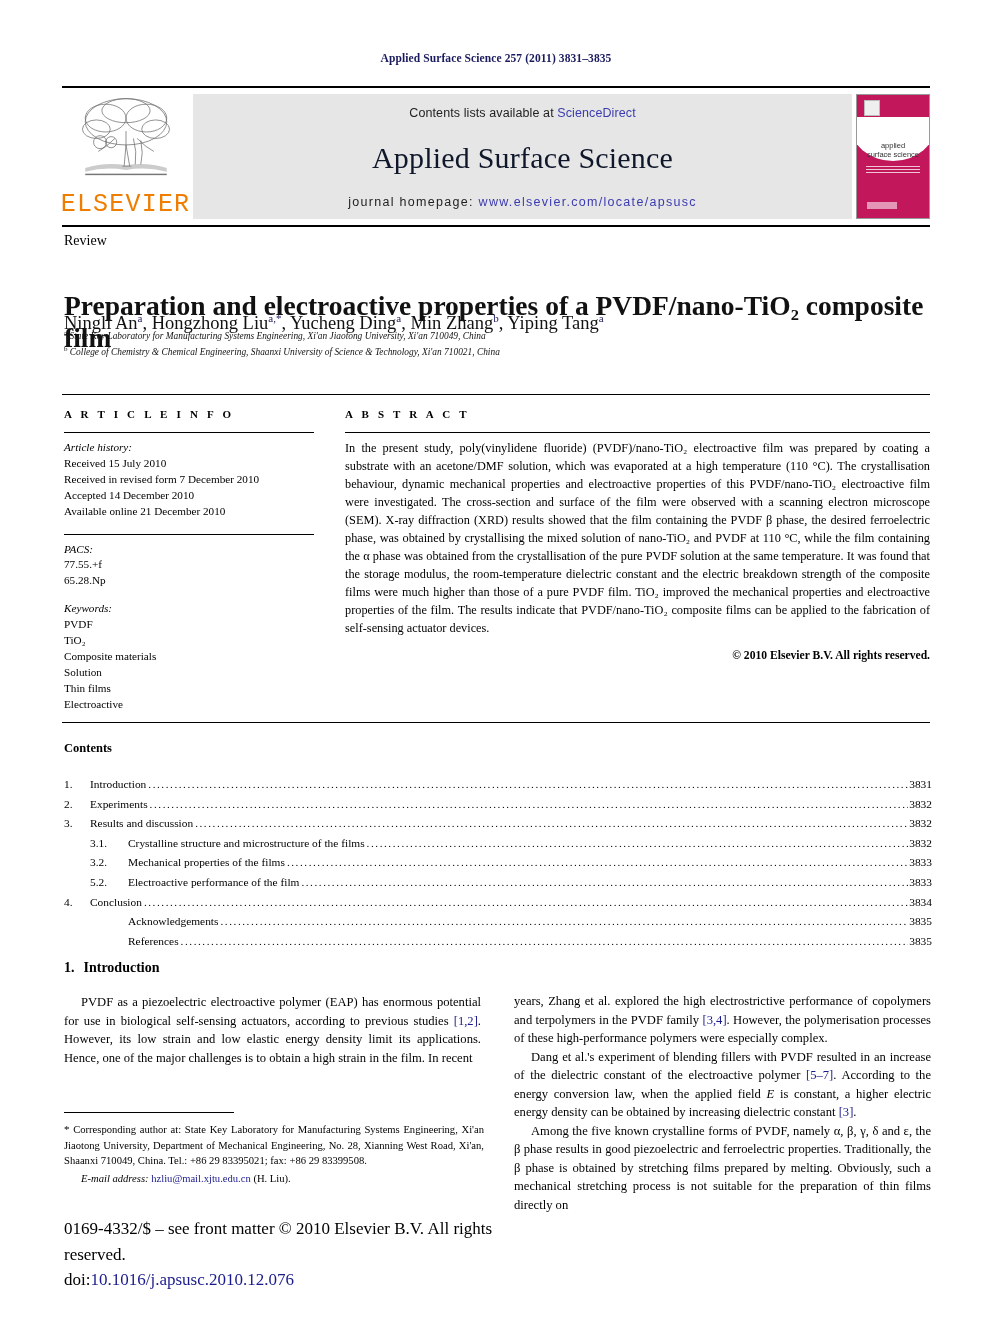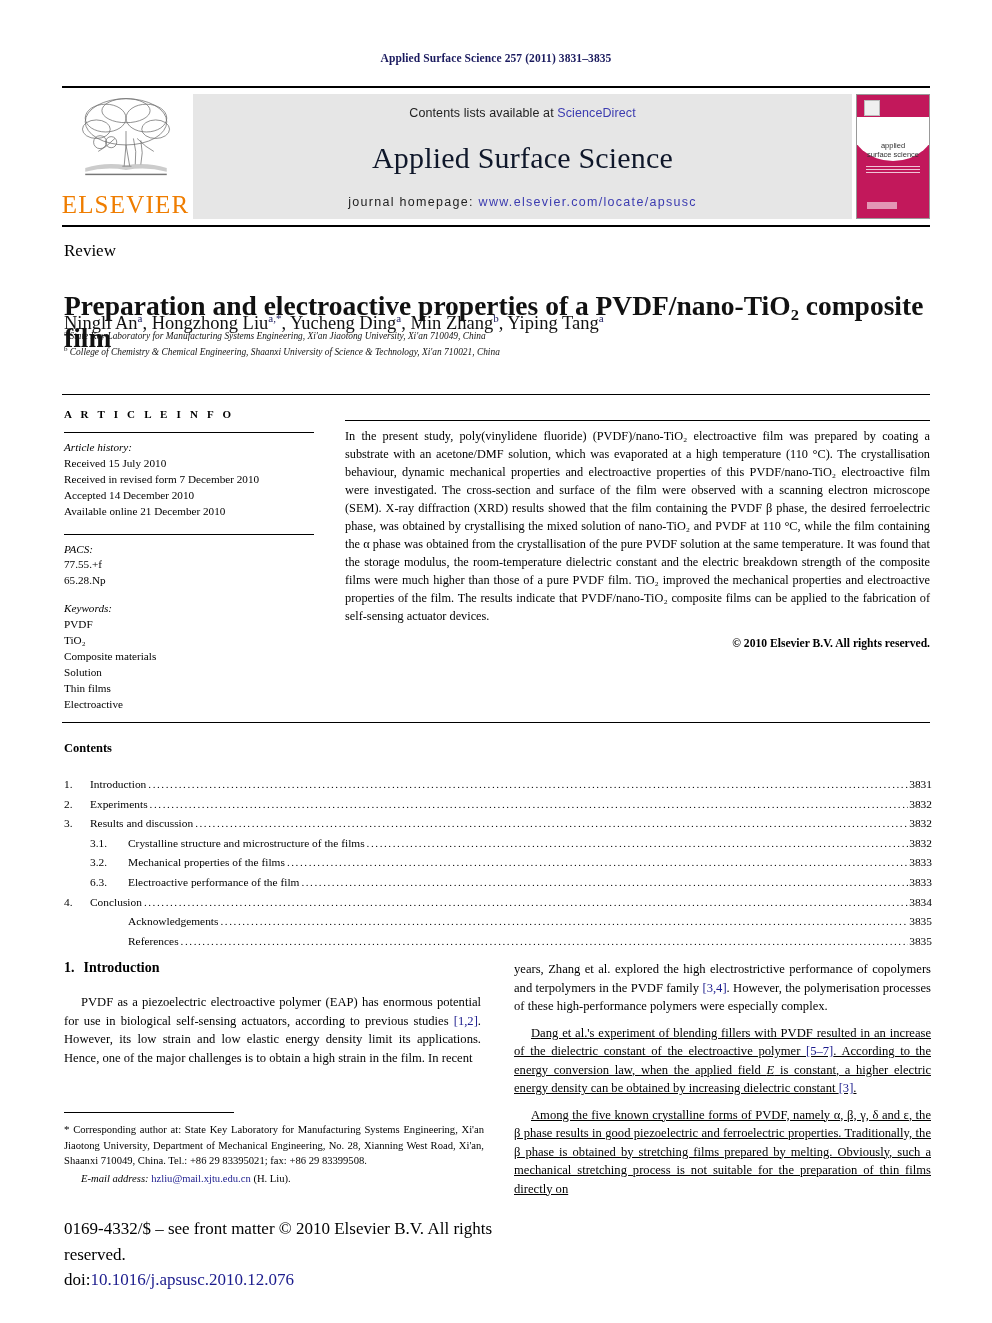--- a/index.html
+++ b/index.html
@@ -53,21 +53,21 @@
     flex: 0 0 127px;
     display: flex;
     flex-direction: column;
     align-items: center;
     justify-content: flex-end;
     padding-bottom: 2px;
     box-sizing: border-box;
   }
   .tree-svg { display:block; }
   .elsevier-word {
-    font-family: Liberation Serif, serif;
+    font-family: Liberation Mono, monospace;
     font-size: 25px;
     letter-spacing: 1.2px;
     color: #ef7d00;
     line-height: 1;
     margin-top: 10px;
   }
   .mast-center {
     flex: 1 1 auto;
     background: #e6e6e6;
     display: flex;
@@ -136,23 +136,23 @@
     background:rgba(255,255,255,0.55);
   }
   .cov-smallbox {
     position:absolute; left:10%; top:4%; width:14px; height:14px;
     background:#efefef; border:1px solid #bbb;
   }
 
   
   .review-label {
     position: absolute;
-    left: 64px; top: 241px;
-    font-family: "Liberation Serif", serif;
-    font-size: 17px;
+    left: 64px; top: 233px;
+    font-family: "Liberation Serif", serif;
+    font-size: 14px;
   }
   .art-title {
     position: absolute;
     left: 64px; top: 272px;
     width: 880px;
     font-family: "Liberation Serif", serif;
     font-size: 27.5px;
     line-height: 1.15;
     color: #111;
   }
@@ -248,38 +248,38 @@
     font-size: 11px;
     color: #000;
   }
   .toc-page { flex: 0 0 auto; }
 
   
   .col-left {
     position: absolute; left: 64px; top: 960px; width: 417px;
   }
   .col-right {
-    position: absolute; left: 514px; top: 960px; width: 417px;
+    position: absolute; left: 514px; top: 992px; width: 417px;
   }
   .body-h {
     font-family: "Liberation Serif", serif;
     font-weight: bold;
     font-size: 14px;
     margin-bottom: 17px;
   }
   .body-h .n { margin-right: 9px; }
   .body-p {
     font-family: "Liberation Serif", serif;
     font-size: 12.6px;
     line-height: 1.47;
     text-align: justify;
     text-indent: 17px;
     margin: 0;
   }
-  .body-p + .body-p { margin-top: 8px; text-decoration: underline; }
+  .body-p + .body-p { margin-top: 0; }
   .ref { color: #1a1a8c; }
   .em { font-style: italic; }
 
   
   .fn-rule {
     position: absolute; left: 64px; top: 1112px; width: 170px;
     border-top: 0.9px solid #000;
   }
   .footnote {
     position: absolute; left: 64px; top: 1122px; width: 420px;
@@ -399,20 +399,21 @@
       <div>PVDF</div>
       <div>TiO₂</div>
       <div>Composite materials</div>
       <div>Solution</div>
       <div>Thin films</div>
       <div>Electroactive</div>
     </div>
   </div>
 
   <div class="abs-col">
+    <div class="sect-head">A B S T R A C T</div>
     <div class="hr-thin"></div>
     <div class="abs-body">In the present study, poly(vinylidene fluoride) (PVDF)/nano-TiO₂ electroactive film was prepared by coating a substrate with an acetone/DMF solution, which was evaporated at a high temperature (110 °C). The crystallisation behaviour, dynamic mechanical properties and electroactive properties of this PVDF/nano-TiO₂ electroactive film were investigated. The cross-section and surface of the film were observed with a scanning electron microscope (SEM). X-ray diffraction (XRD) results showed that the film containing the PVDF β phase, the desired ferroelectric phase, was obtained by crystallising the mixed solution of nano-TiO₂ and PVDF at 110 °C, while the film containing the α phase was obtained from the crystallisation of the pure PVDF solution at the same temperature. It was found that the storage modulus, the room-temperature dielectric constant and the electric breakdown strength of the composite films were much higher than those of a pure PVDF film. TiO₂ improved the mechanical properties and electroactive properties of the film. The results indicate that PVDF/nano-TiO₂ composite films can be applied to the fabrication of self-sensing actuator devices.</div>
     <div class="abs-copy">© 2010 Elsevier B.V. All rights reserved.</div>
   </div>
 
   <div class="rule-bottom"></div>
 
   <div class="toc-title">Contents</div>
   <div class="toc" id="toc-list">
       <div class="toc-row">
@@ -442,21 +443,21 @@
       </div>
       <div class="toc-row">
         <span class="toc-num"></span>
         <span class="toc-subnum">3.2.</span>
         <span class="toc-label">Mechanical properties of the films</span>
         <span class="toc-dots">................................................................................................................................................................................................................................................................................................................................................................................................................</span>
         <span class="toc-page">3833</span>
       </div>
       <div class="toc-row">
         <span class="toc-num"></span>
-        <span class="toc-subnum">6.3.</span>
+        <span class="toc-subnum">5.2.</span>
         <span class="toc-label">Electroactive performance of the film</span>
         <span class="toc-dots">................................................................................................................................................................................................................................................................................................................................................................................................................</span>
         <span class="toc-page">3833</span>
       </div>
       <div class="toc-row">
         <span class="toc-num">4.</span>
         <span class="toc-label">Conclusion</span>
         <span class="toc-dots">................................................................................................................................................................................................................................................................................................................................................................................................................</span>
         <span class="toc-page">3834</span>
       </div>

